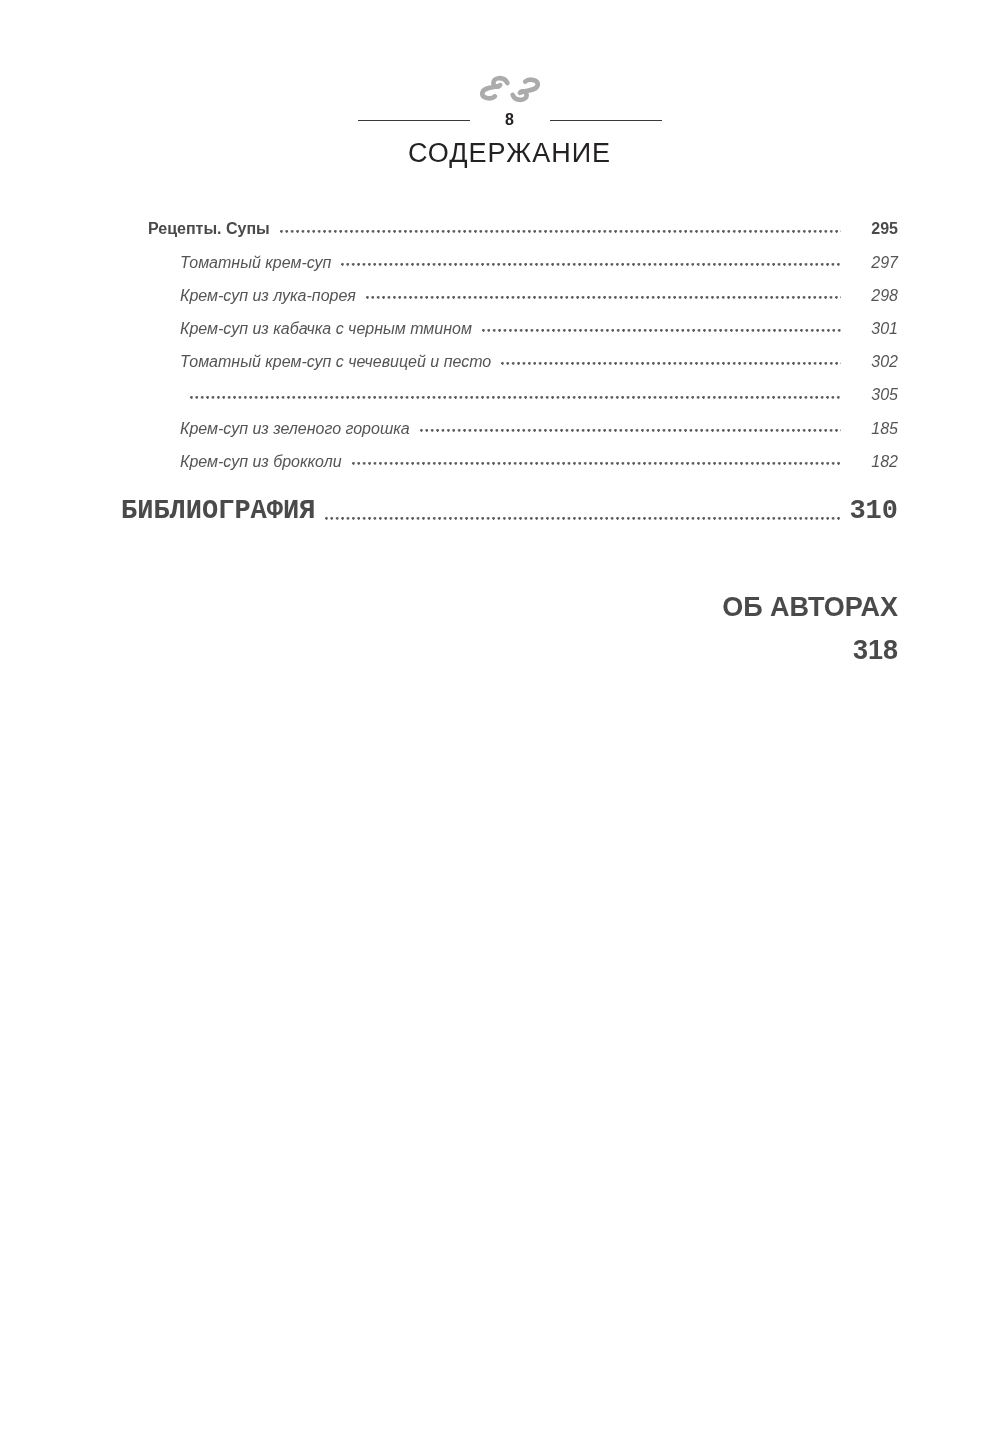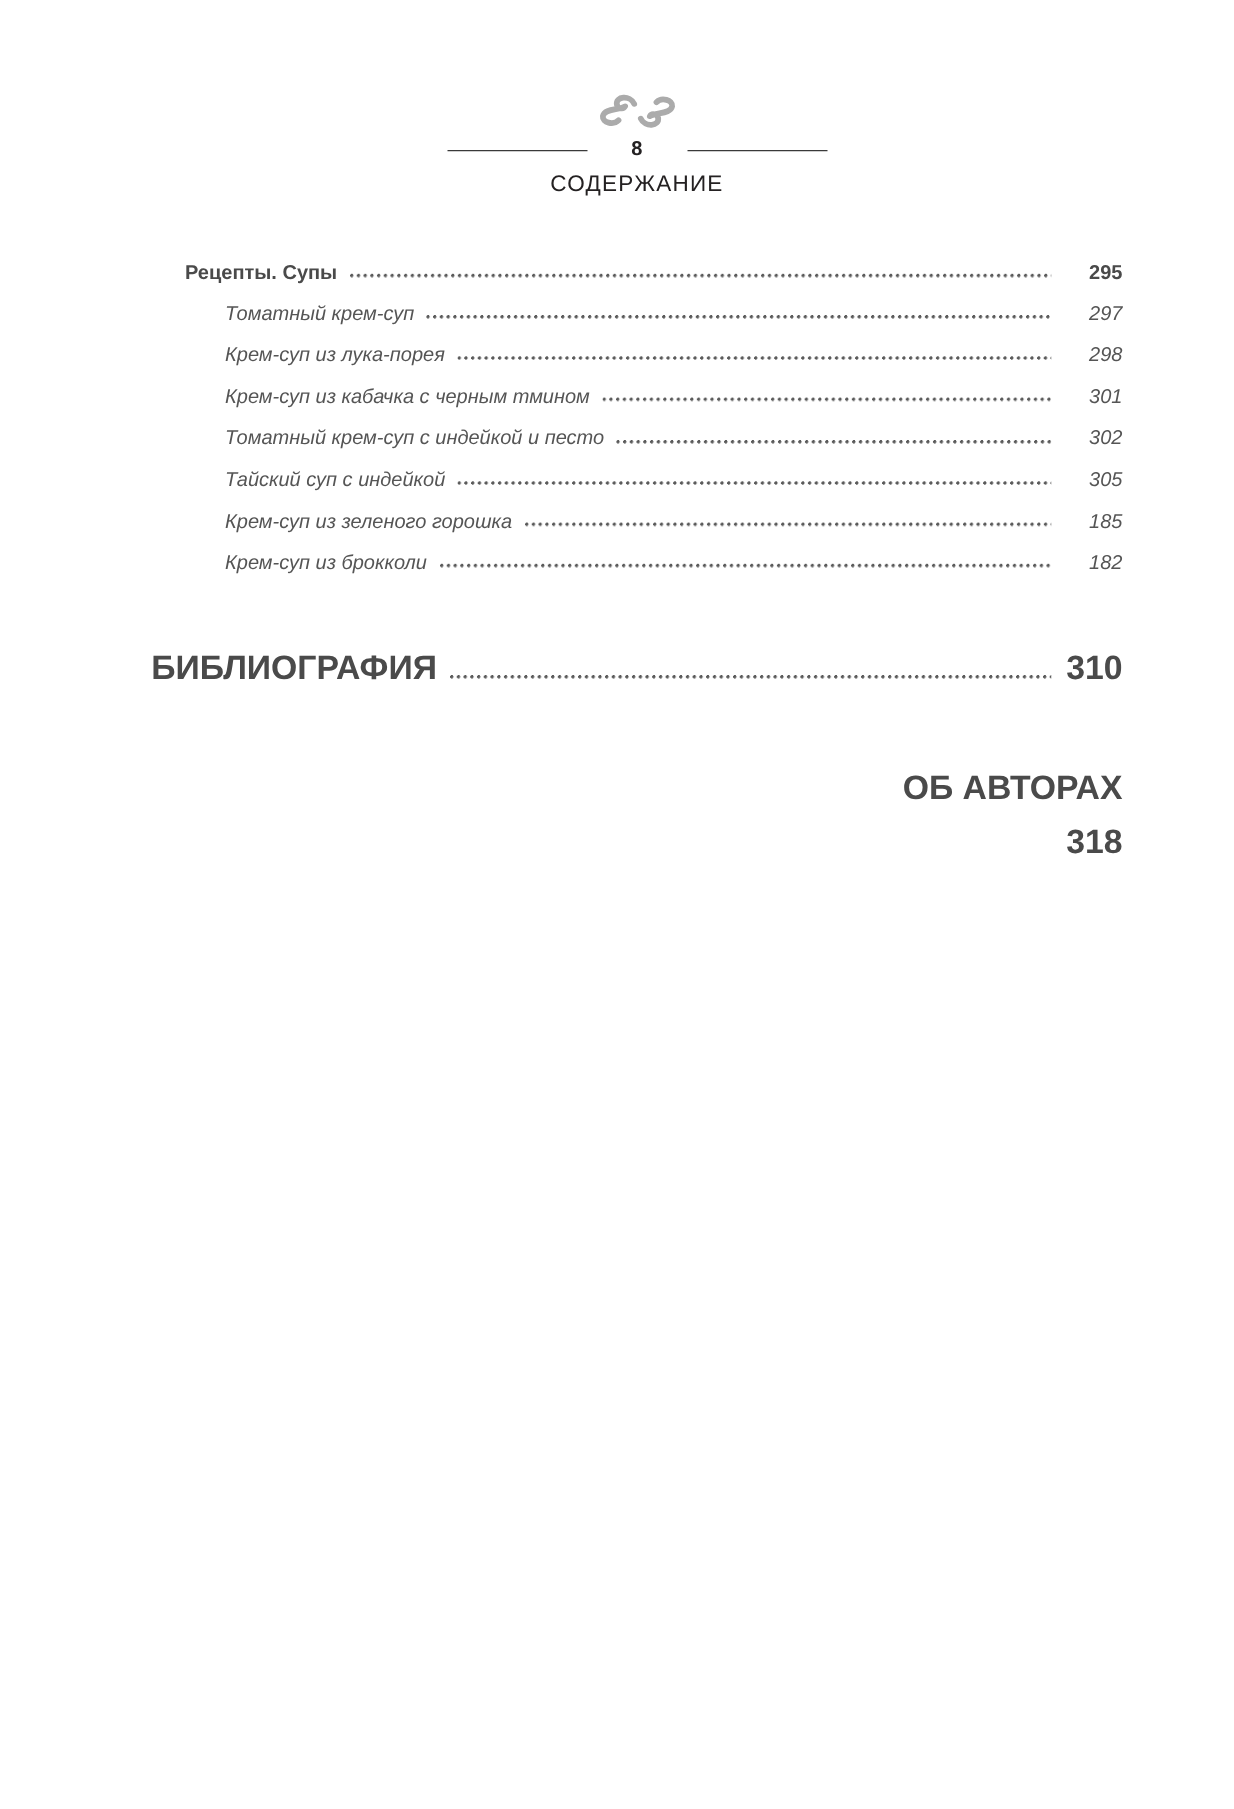--- a/index.html
+++ b/index.html
@@ -37,21 +37,21 @@
   .page-number {
     font-size: 16px;
     font-weight: bold;
     color: #242122;
     line-height: 1;
     margin: 0 34px;
     min-width: 12px;
   }
   .doc-title {
     margin-top: 9px;
-    font-size: 18px;
+    font-size: 27px;
     font-weight: normal;
     letter-spacing: 1px;
     color: #242122;
     line-height: 1.2;
   }
   
   .toc { margin-top: 50px; }
   .toc-row {
     display: flex;
     align-items: flex-end;
@@ -69,21 +69,21 @@
     margin-left: 59px;
     font-style: italic;
     color: #555555;
   }
   .toc-row.chapter {
     margin-left: 0;
     font-weight: bold;
     font-size: 27px;
     color: #4a4a4a;
   }
-  .toc-row.chapter-first { margin-top: 58px; }
+  .toc-row.chapter-first { margin-top: 24px; font-family: Liberation Mono, monospace; }
   .toc-row.chapter-second { margin-top: 64px; flex-direction: column; }
   .toc-title { white-space: nowrap; }
   .leader {
     flex: 1 1 auto;
     height: 3px;
     margin: 0 3px 6px 10px;
     background-image: radial-gradient(circle at 1.4px 1.4px, #5a5a5a 1.15px, transparent 1.5px);
     background-size: 5.4px 3px;
     background-repeat: repeat-x;
     background-position: left bottom;
@@ -136,27 +136,26 @@
         <span class="toc-page">298</span>
       </div>
 
       <div class="toc-row sub">
         <span class="toc-title">Крем-суп из кабачка с черным тмином</span>
         <span class="leader"></span>
         <span class="toc-page">301</span>
       </div>
 
       <div class="toc-row sub">
-        <span class="toc-title">Томатный крем-суп с индейкой и песто</span>
+        <span class="toc-title">Томатный крем-суп с чечевицей и песто</span>
         <span class="leader"></span>
         <span class="toc-page">302</span>
       </div>
 
       <div class="toc-row sub">
-        <span class="toc-title">Тайский суп с индейкой</span>
         <span class="leader"></span>
         <span class="toc-page">305</span>
       </div>
 
       <div class="toc-row sub">
         <span class="toc-title">Крем-суп из зеленого горошка</span>
         <span class="leader"></span>
         <span class="toc-page">185</span>
       </div>
 

